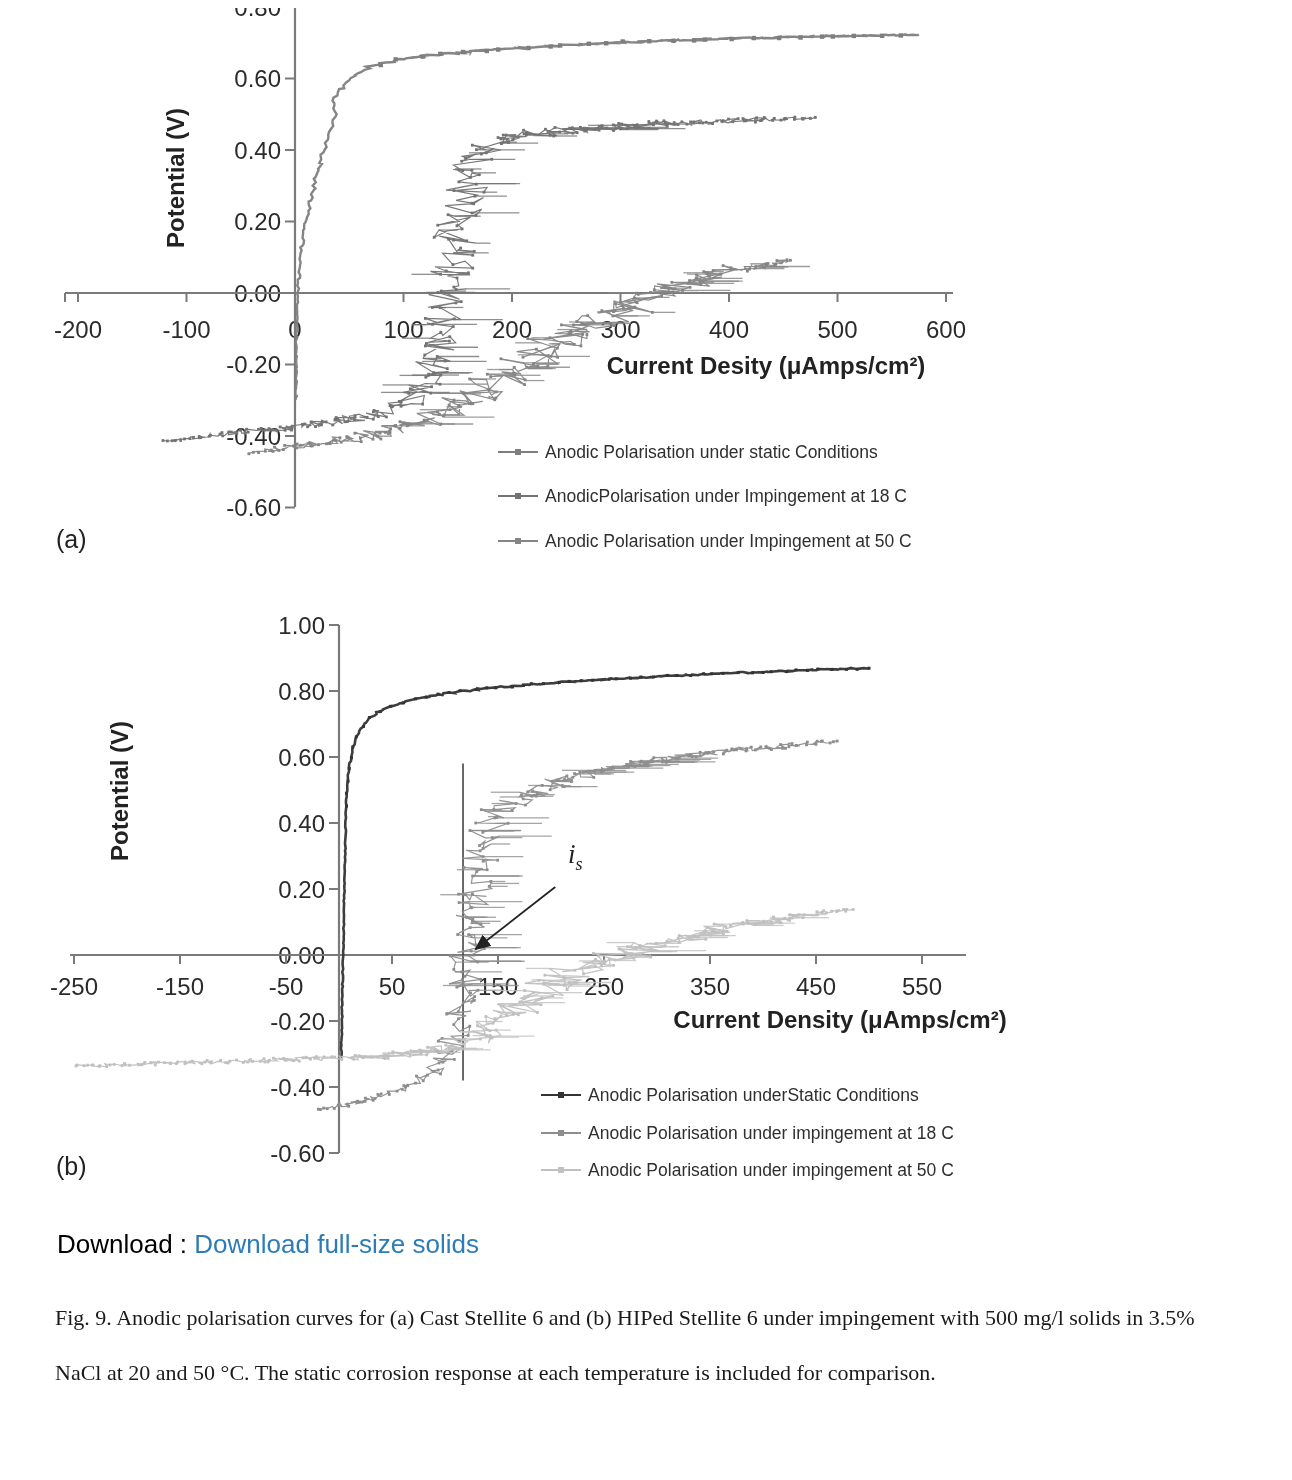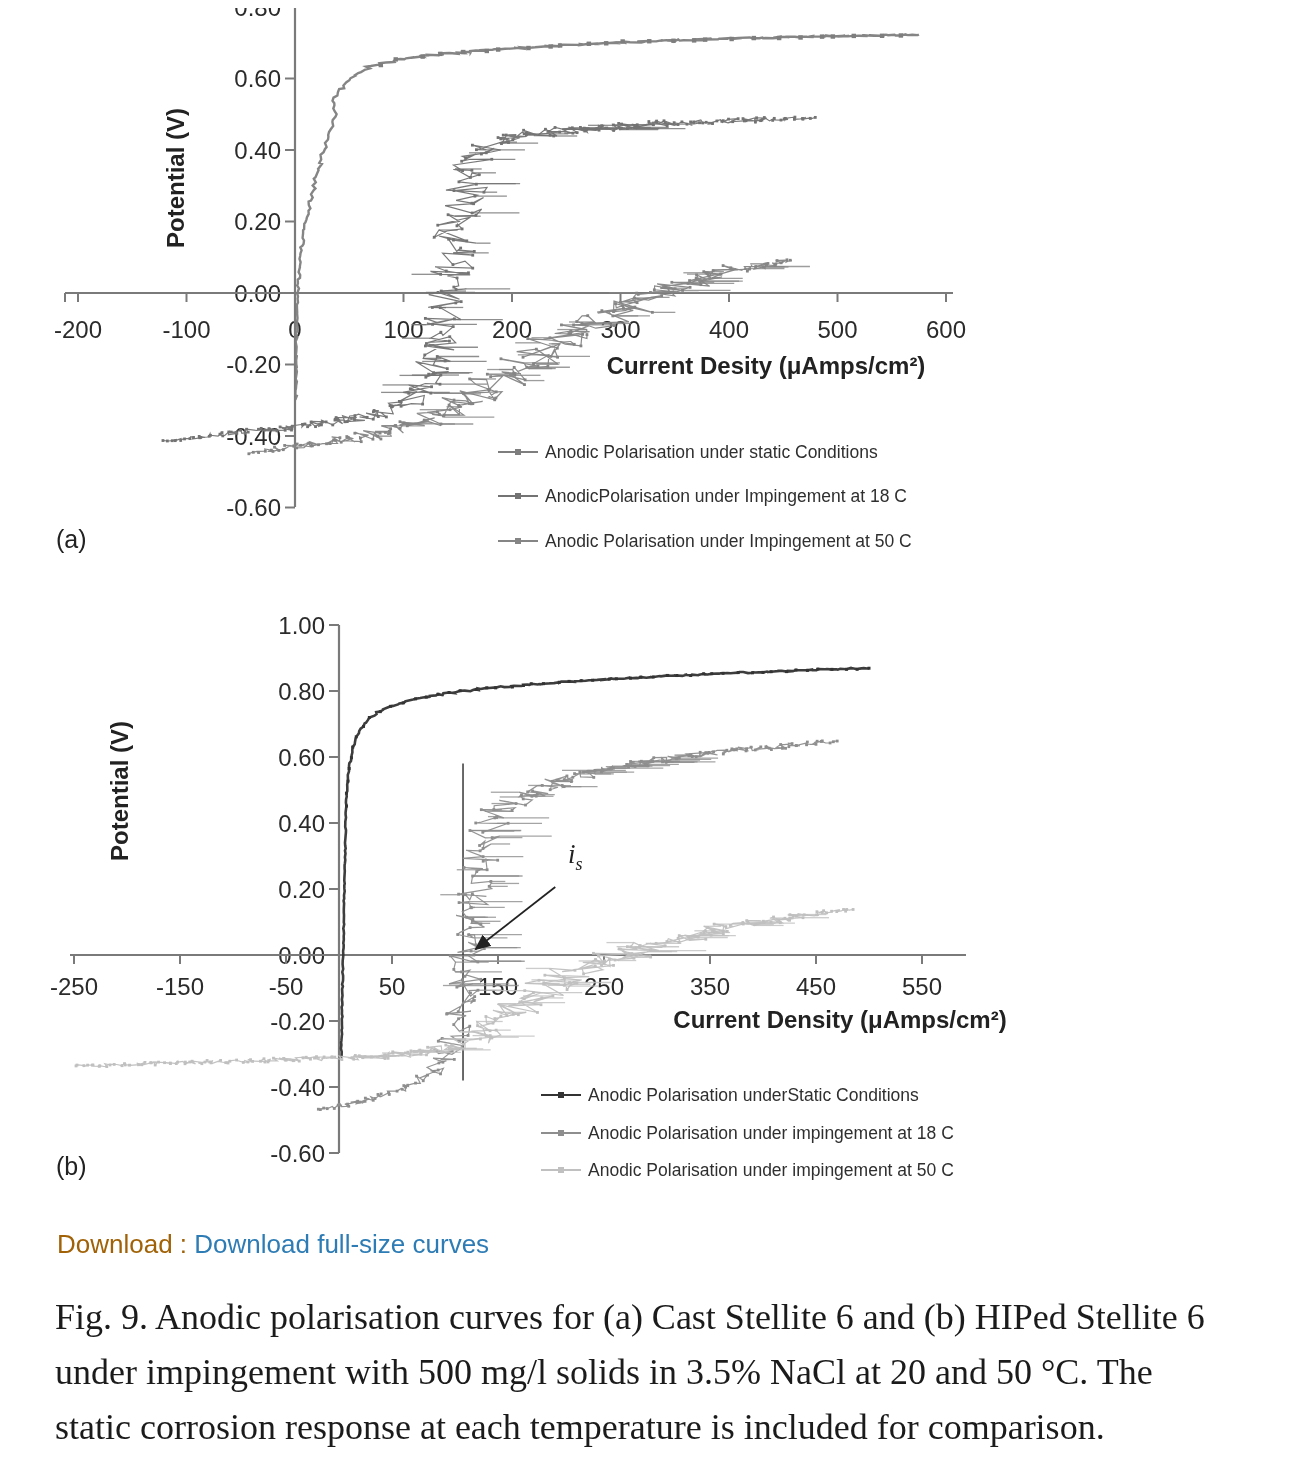--- a/index.html
+++ b/index.html
@@ -2,22 +2,22 @@
 <html><head>
 <meta charset="utf-8">
 <style>
   html,body{margin:0;padding:0;background:#ffffff;}
   body{width:1292px;height:1480px;overflow:hidden;font-family:"Liberation Sans",sans-serif;}
   .figure-wrap{padding:0;}
   svg{display:block;overflow:hidden;}
   #chart-b{margin-top:25px;}
   .link-row{margin:34px 0 0 57px;font-size:26px;color:#2d7cb5;font-family:"Liberation Sans",sans-serif;}
   .link-row a{color:#2d7cb5;text-decoration:none;cursor:pointer;}
-  .link-row span{color:#a16207;text-align:center;}
-  .caption{margin:30px 75px 0 55px;font-family:"Liberation Serif",serif;font-size:36px;line-height:55px;color:#1b1b1b;}
+  .link-row span{color:#000000;text-align:center;}
+  .caption{margin:30px 75px 0 55px;font-family:"Liberation Serif",serif;font-size:22px;line-height:55px;color:#1b1b1b;}
 </style>
 </head>
 <body>
 
 <div class="figure-wrap">
   <figure style="margin:8px;">
     <svg id="chart-a" width="1060" height="570">
         <g font-family="&quot;Liberation Sans&quot;,sans-serif" font-size="24" fill="#2b2b2b">
           <text x="273" y="-1" text-anchor="end" dominant-baseline="central">0.80</text>
           <text x="273" y="70.5" text-anchor="end" dominant-baseline="central">0.60</text>
@@ -1249,17 +1249,17 @@
           <marker id="ah-b" markerWidth="10" markerHeight="8" refX="8" refY="4" orient="auto">
             <path d="M0,0L9,4L0,8z" fill="#222"></path>
           </marker>
         </defs>
         <line x1="547.24" y1="284.02" x2="467.74" y2="346.06" stroke="#222" stroke-width="1.8" marker-end="url(#ah-b)"></line>
         <text x="559.96" y="259.93" font-family="&quot;Liberation Serif&quot;,serif" font-style="italic" font-size="27" fill="#222">i<tspan font-size="18" dy="7">s</tspan></text>
       </svg>
   </figure>
 
   <div class="link-row">
-    <span>Download</span><span> : </span><a href="#">Download full-size curves</a>
+    <span>Download</span><span> : </span><a href="#">Download full-size solids</a>
   </div>
 
   <p class="caption">Fig. 9. Anodic polarisation curves for (a) Cast Stellite 6 and (b) HIPed Stellite 6 under impingement with 500 mg/l solids in 3.5% NaCl at 20 and 50 °C. The static corrosion response at each temperature is included for comparison.</p>
 </div>
 
 </body></html>

